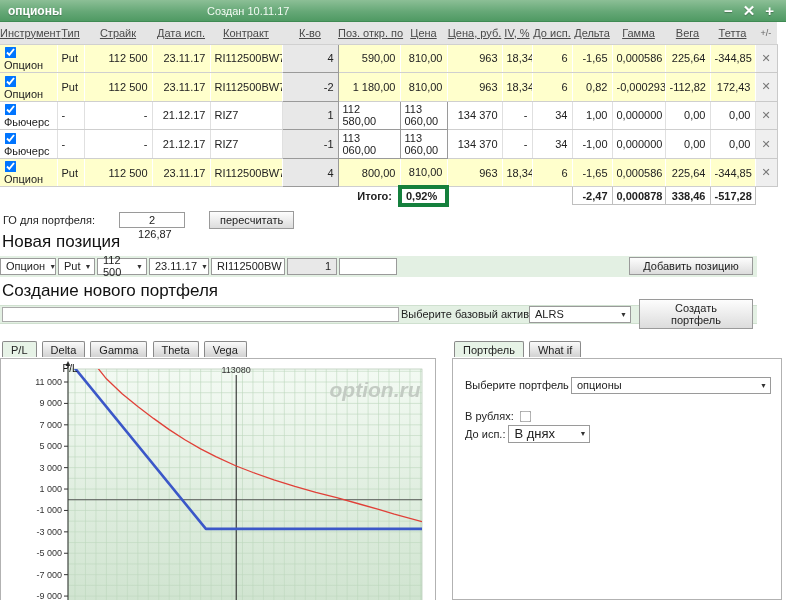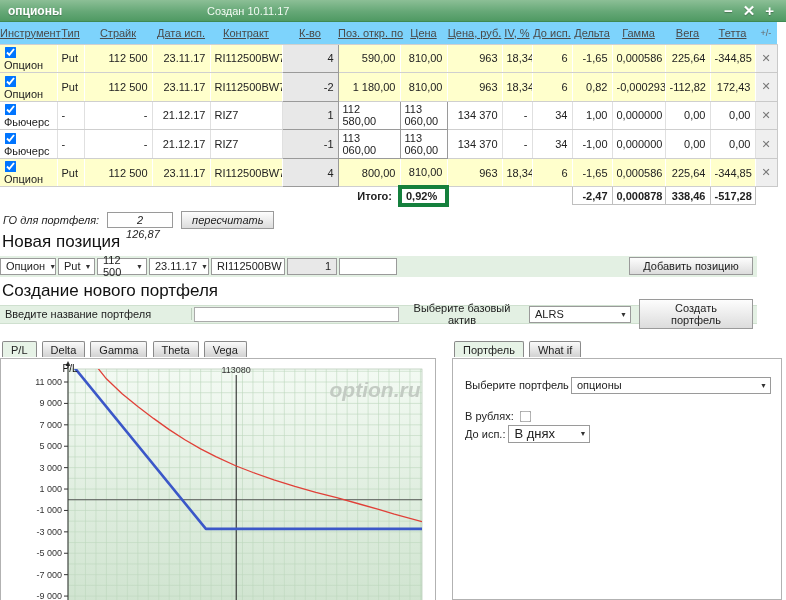--- a/index.html
+++ b/index.html
@@ -8,53 +8,53 @@
 
   
   .green-header { position:relative; height:22px; background:linear-gradient(180deg,#8cbf96 0%,#66a877 55%,#4f9a63 100%); border-bottom:1px solid #3f8a53; }
   .green-header .title { position:absolute; left:8px; top:4px; color:#fff; font-weight:bold; font-size:12px; text-shadow:0 1px 1px rgba(0,0,0,.25); }
   .green-header .created { position:absolute; left:207px; top:5px; color:#f2faf2; font-size:11px; }
   .win-btns { position:absolute; right:12px; top:2px; display:flex; gap:10px; }
   .win-btn { color:#fff; font-weight:bold; font-size:15px; line-height:17px; cursor:pointer; text-shadow:0 1px 1px rgba(0,0,0,.3); }
 
   
   table.portfolio { border-collapse:collapse; table-layout:fixed; width:777px; }
-  table.portfolio th { font-weight:normal; color:#4a4a4a; text-decoration:underline; font-size:11px; height:22px; text-align:center; white-space:nowrap; border-bottom:1px solid #d0d0d0; background:#7dd3fc; }
+  table.portfolio th { font-weight:normal; color:#4a4a4a; text-decoration:underline; font-size:11px; height:22px; text-align:center; white-space:nowrap; border-bottom:1px solid #d0d0d0; background:#e5e5e5; }
   table.portfolio th.pm { text-decoration:none; font-size:9px; color:#666; }
   table.portfolio td { font-size:11px; padding:1px 4px; border-right:1px solid #e0e0e0; border-bottom:1px solid #cfcfcf; white-space:normal; overflow:hidden; }
   tr.r-opt td { background:#ffffcc; border-right-color:#ffffff; }
   tr.r-fut td { background:#ffffff; }
   tr.row17 { height:17px; } tr.row22 { height:22px; }
   td.a-l { text-align:left; } td.a-r { text-align:right; }
   td.qtycell { background:#e8e8e8 !important; border:1px solid #9a9a9a !important; text-align:right; }
   td.boxed { background:#fff !important; border:1px solid #9a9a9a !important; }
   td.delcell { background:#efefef !important; border:1px solid #c9c9c9 !important; text-align:center; color:#777; font-size:12px; cursor:pointer; padding:0; }
   .cbx { transform:scale(.9); vertical-align:middle; margin-right:3px; }
   tr.totals-row td { border:none; background:#fff; font-weight:bold; height:15px;margin-top:44px; }
   tr.totals-row td.t-label { text-align:right; padding-right:6px; }
   tr.totals-row td.t-box { border:1px solid #bfbfbf; text-align:right; }
   tr.totals-row td.t-pct { border:4px solid #15803d; text-align:left; }
 
   
-  .margin-row { display:flex; align-items:center; margin:4px 0 2px 3px; gap:8px;font-style:italic; }
+  .margin-row { display:flex; align-items:center; margin:4px 0 2px 3px; gap:24px; }
   .inputbox { border:1px solid #9a9a9a; background:#fff; height:16px; line-height:14px; padding:0 18px; }
   .margin-value { width:66px; text-align:center; }
   .btn { display:inline-block; background:linear-gradient(180deg,#fdfdfd,#dcdcdc); border:1px solid #9a9a9a; font-size:11px; text-align:center; padding:2px 10px; cursor:pointer; color:#222; }
   h2.sect { font-size:17px; font-weight:normal; color:#111; margin:3px 0 4px 2px; }
   .sel { display:inline-flex; align-items:center; justify-content:space-between; background:#fff; border:1px solid #9a9a9a; height:17px; padding:0 3px 0 5px; cursor:pointer; }
   .sel .arr { font-size:7px; color:#333; margin-left:4px; }
   .newpos-row { width:757px; height:21px; background:#e3f0e3; display:flex; align-items:center; }
   .newpos-row .sel { margin-right:2px; }
   .qtybox { width:50px; height:17px; background:#e8e8e8; border:1px solid #9a9a9a; text-align:right; padding:1px 5px; }
   .emptybox { width:58px; height:17px; background:#fff; border:1px solid #9a9a9a; margin-left:2px; }
   .spacer { flex:1; }
   .newportf-row { width:757px; height:19px; background:#e3f0e3; display:flex; align-items:center; margin-top:2px; border-top:1px solid #cfe0cf; border-bottom:1px solid #cfe0cf; }
   .np-label { width:192px; padding-left:5px; border-right:1px solid #bccdbc; color:#222; }
   .np-input { flex:1; height:15px; background:#fff; border:1px solid #aaa; margin:0 2px; }
-  .np-asset-label { width:128px; text-align:center; padding-right:6px; }
+  .np-asset-label { width:128px; text-align:right; }
 
   
   .charts-bar { margin-top:44px; height:19px; background:linear-gradient(180deg,#f2f8f2,#d7e9d7); border-top:1px solid #cfcfcf; border-bottom:1px solid #bccdbc; text-align:center; font-size:14px; color:#222; line-height:18px; }
   .panels { position:relative; margin-top:17px; height:260px; }
   .tabs { margin-left:2px; height:17px; }
   .tab { display:inline-block; padding:2px 8px 1px; border:1px solid #8a8a8a; border-bottom:none; background:linear-gradient(180deg,#fafafa,#d2d2d2); font-size:11px; margin-right:2px; border-radius:2px 2px 0 0; position:relative; top:0; cursor:pointer; color:#222; }
   .tab.active { background:#e7f3e7; }
   .chart-box { width:436px; height:258px; border:1px solid #b2b2b2; background:#fff; }
   svg text.tick { font-family:"Liberation Sans",sans-serif; font-size:9px; fill:#333; }
   svg text.ctitle { font-family:"Liberation Sans",sans-serif; font-size:10px; fill:#111; }
@@ -256,21 +256,20 @@
         <span class="arr">▼</span>
       </span>
     <span class="qtybox">1</span>
     <span class="emptybox"></span>
     <span class="spacer"></span>
     <span class="btn" style="width:124px;margin-right:4px">Добавить позицию</span>
   </div>
 
   <h2 class="sect" style="margin-top:4px">Создание нового портфеля</h2>
   <div class="newportf-row">
-    <span class="np-label">Введите название портфеля</span>
     <span class="np-input"></span>
     <span class="np-asset-label">Выберите базовый актив</span>
     <span class="sel" style="width:102px">
         <span>ALRS</span>
         <span class="arr">▼</span>
       </span>
     <span class="btn" style="width:114px;margin:0 4px 0 8px">Создать портфель</span>
   </div>
 
 

